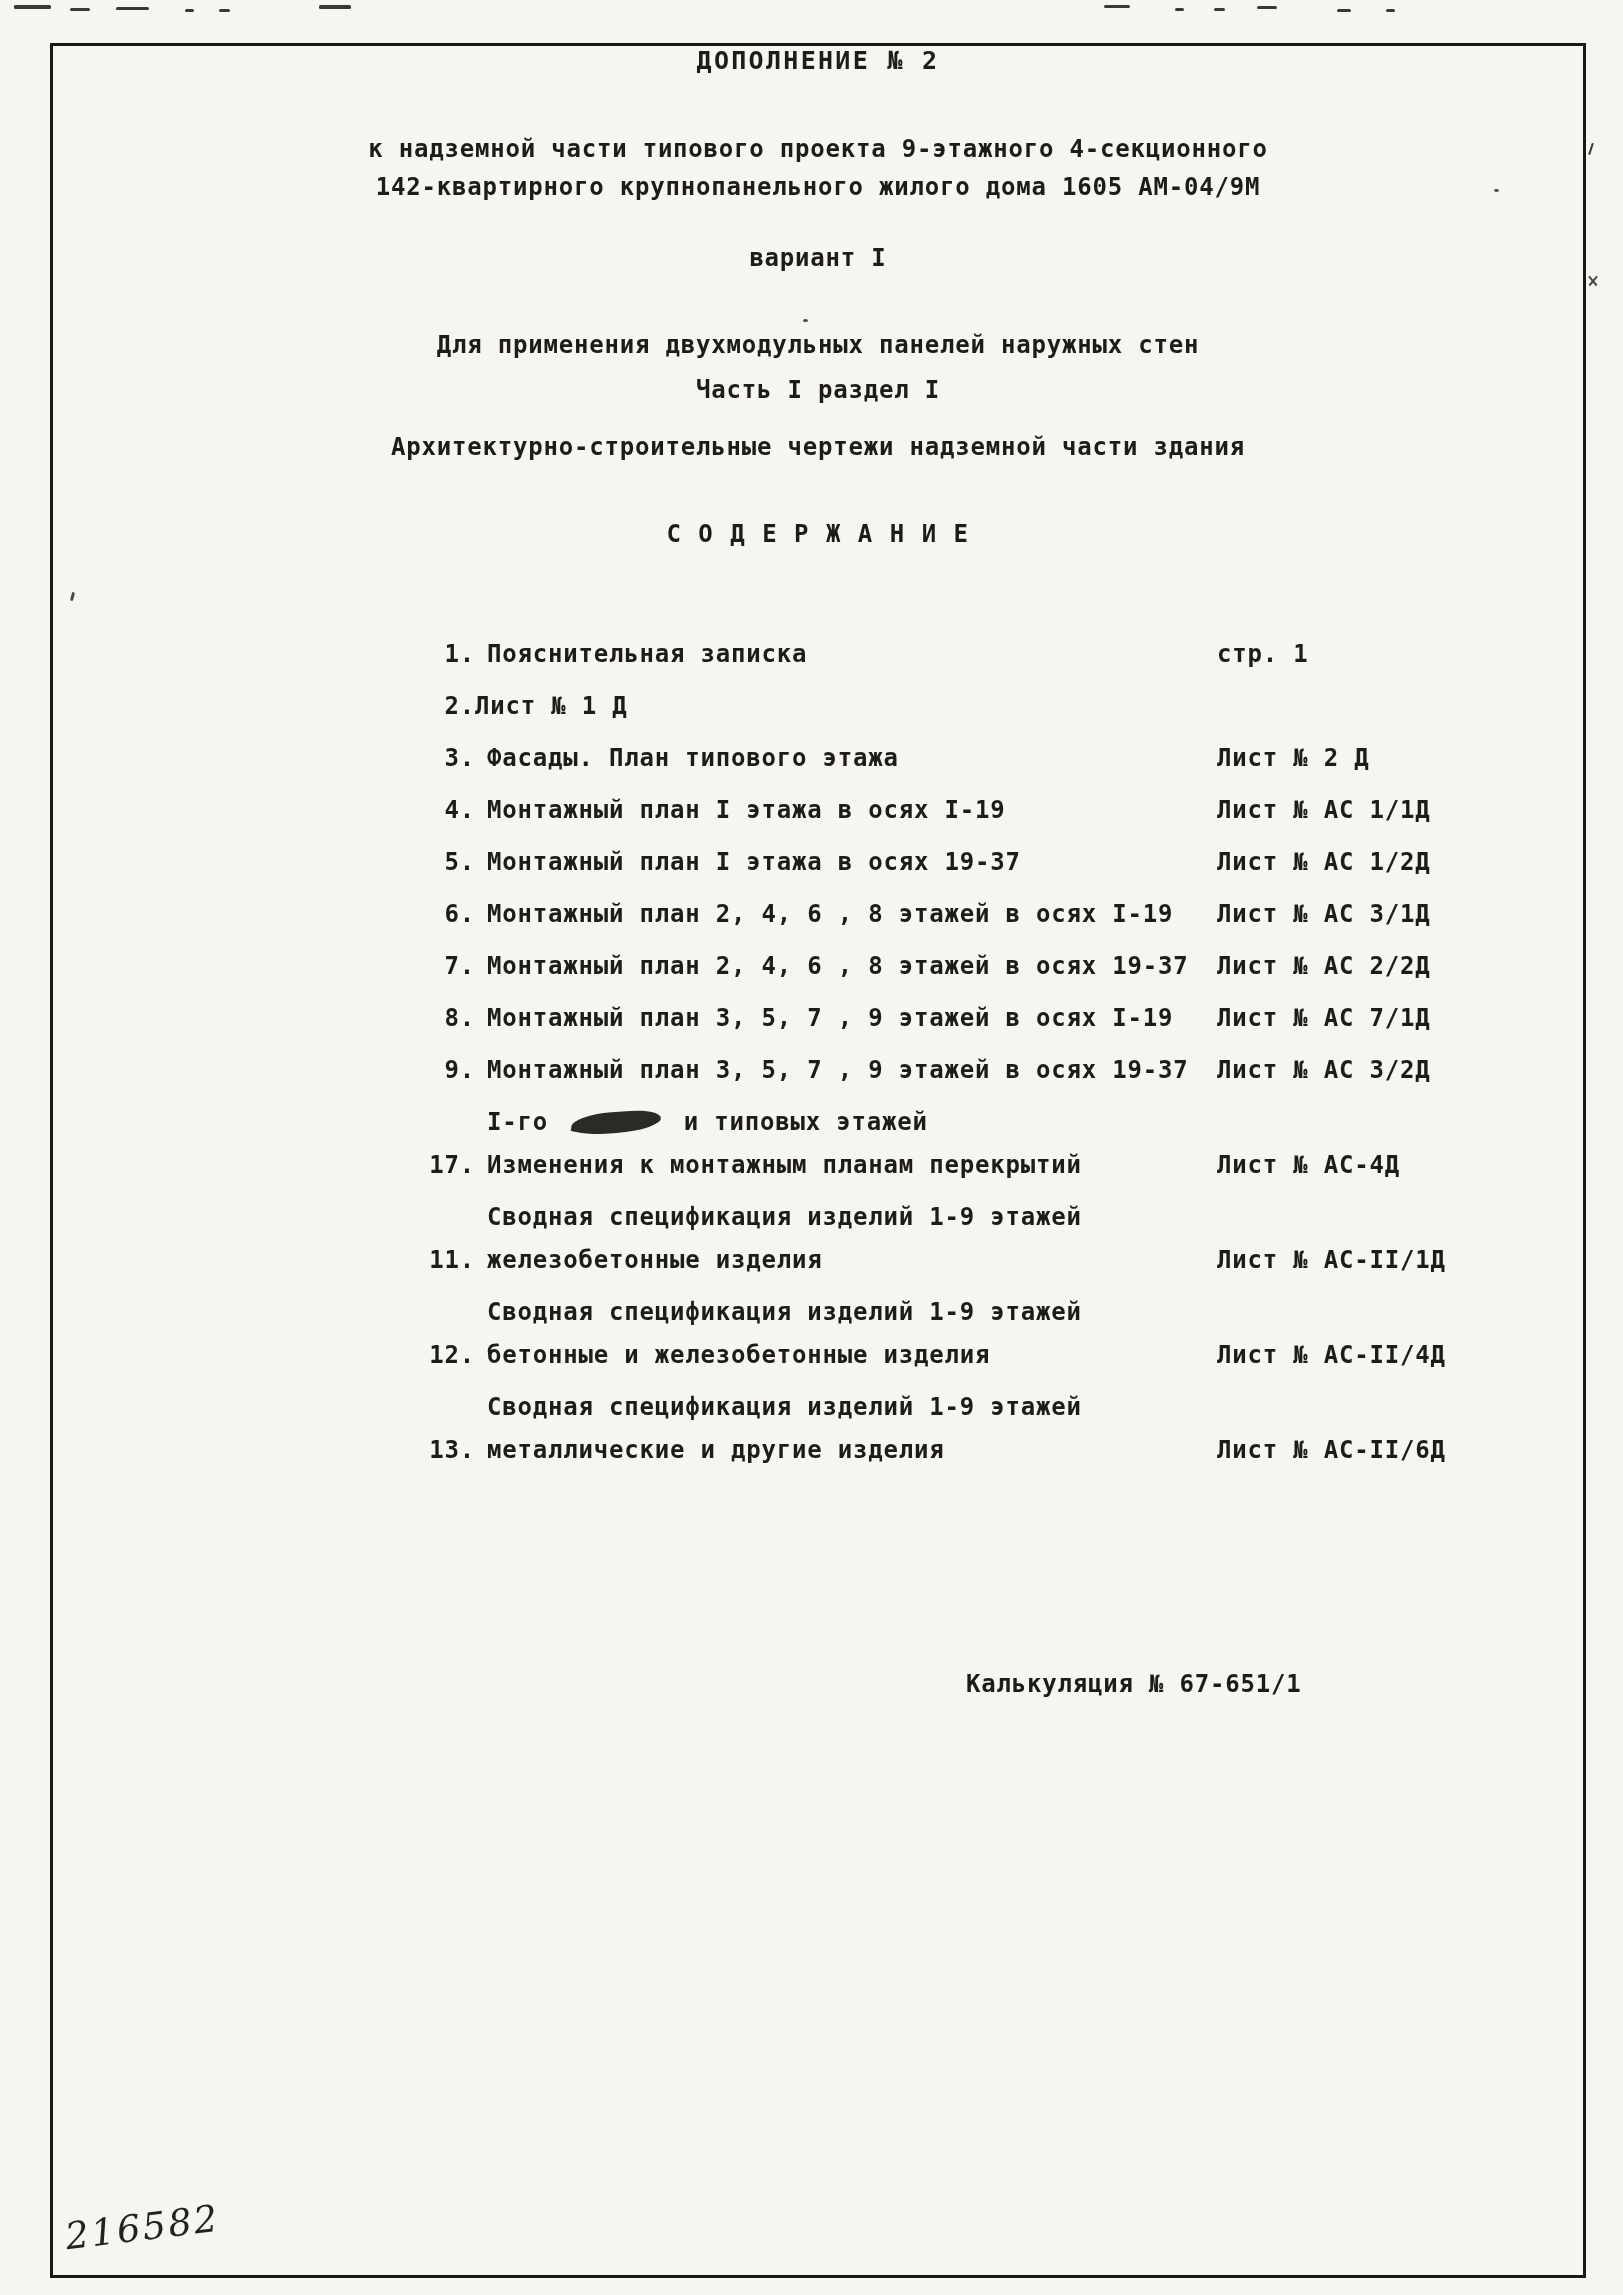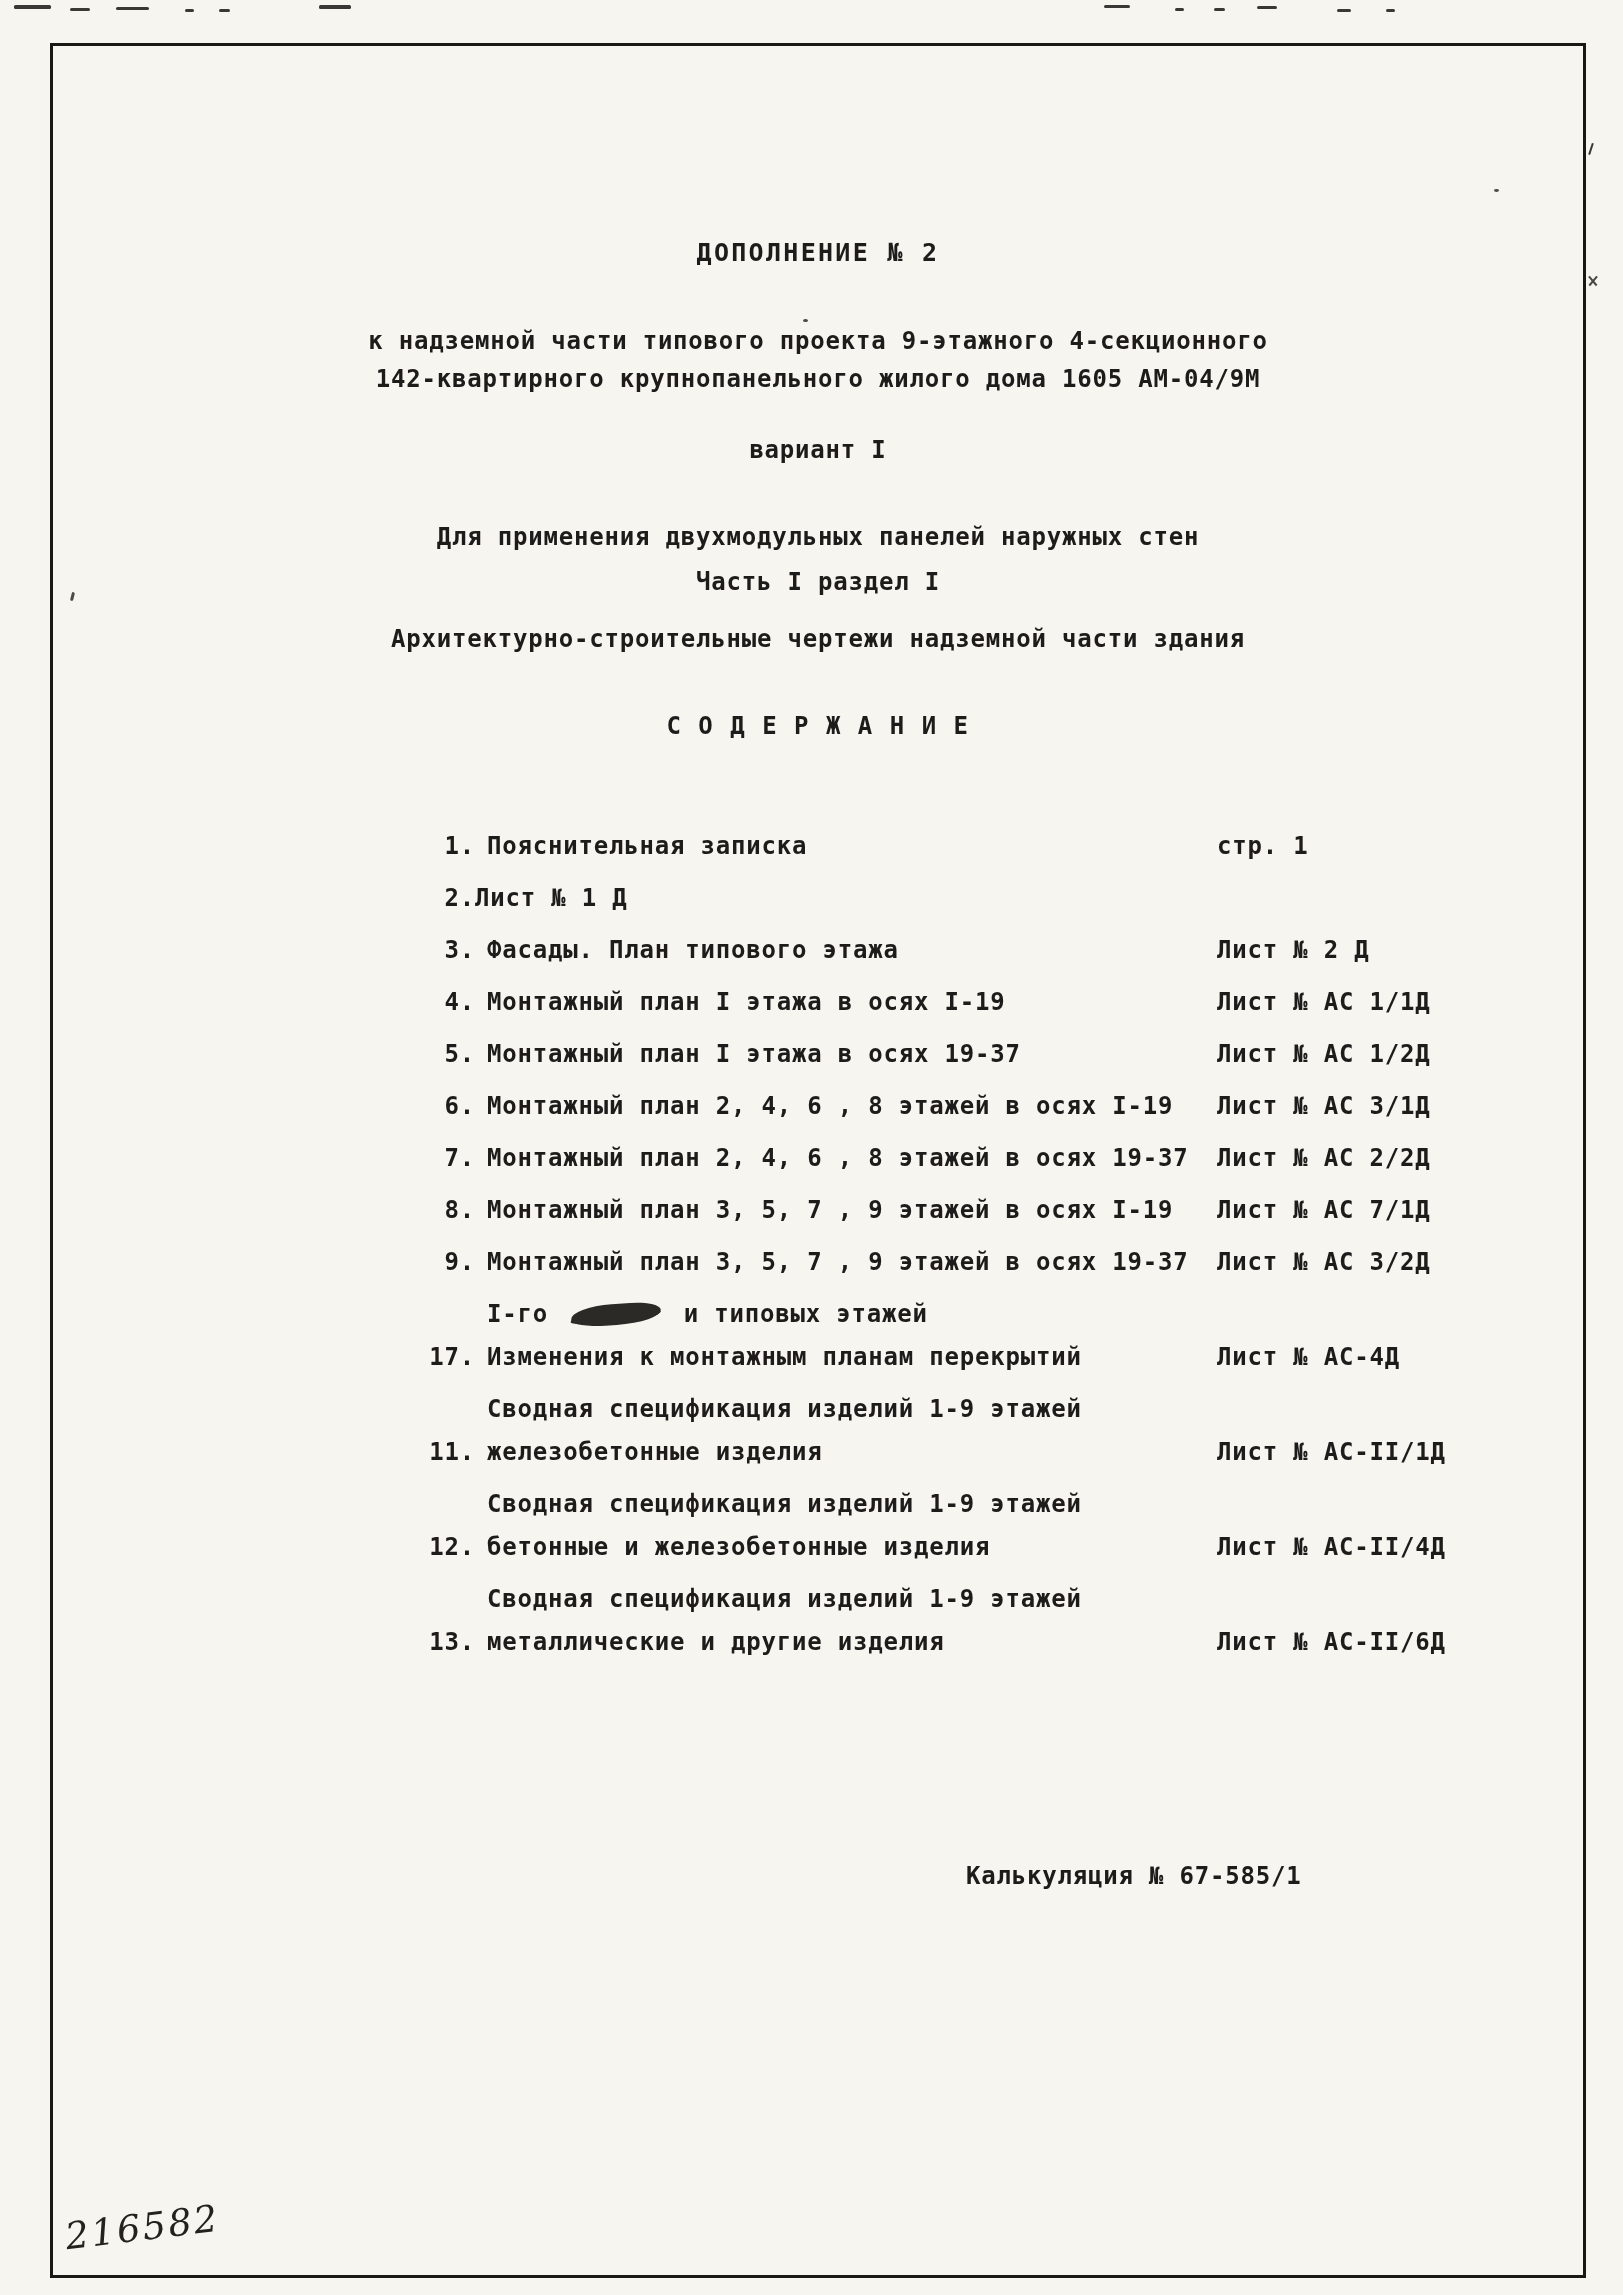--- a/index.html
+++ b/index.html
@@ -21,21 +21,20 @@
     position: absolute;
     left: 50px; top: 43px;
     width: 1536px; height: 2235px;
     border: 3px solid #1a1815;
   }
 
   .content {
     position: absolute;
     left: 53px; top: 46px;
     width: 1530px; height: 2229px;
-    padding-top: 192px;
     text-align: center;
     font-size: 24px;
     font-weight: bold;
     letter-spacing: 0.8px;
   }
 
   .doc-title { font-size: 25px; letter-spacing: 2.3px; }
 
   .subtitle { margin-top: 55px; line-height: 38px; }
 
@@ -263,20 +262,20 @@
         <div class="toc-row">
           <div class="toc-num">13.</div>
           <div class="toc-desc">
             <div class="toc-line">Сводная спецификация изделий 1-9 этажей</div>
             <div class="toc-line">металлические и другие изделия</div>
           </div>
           <div class="toc-ref">Лист № АС-II/6Д</div>
         </div>
       </div>
 
-    <div class="calc">Калькуляция № 67-585/1</div>
+    <div class="calc">Калькуляция № 67-651/1</div>
 
   </div>
 
   <div class="handwritten">216582</div>
 
 </div>
 
 
 </body></html>

